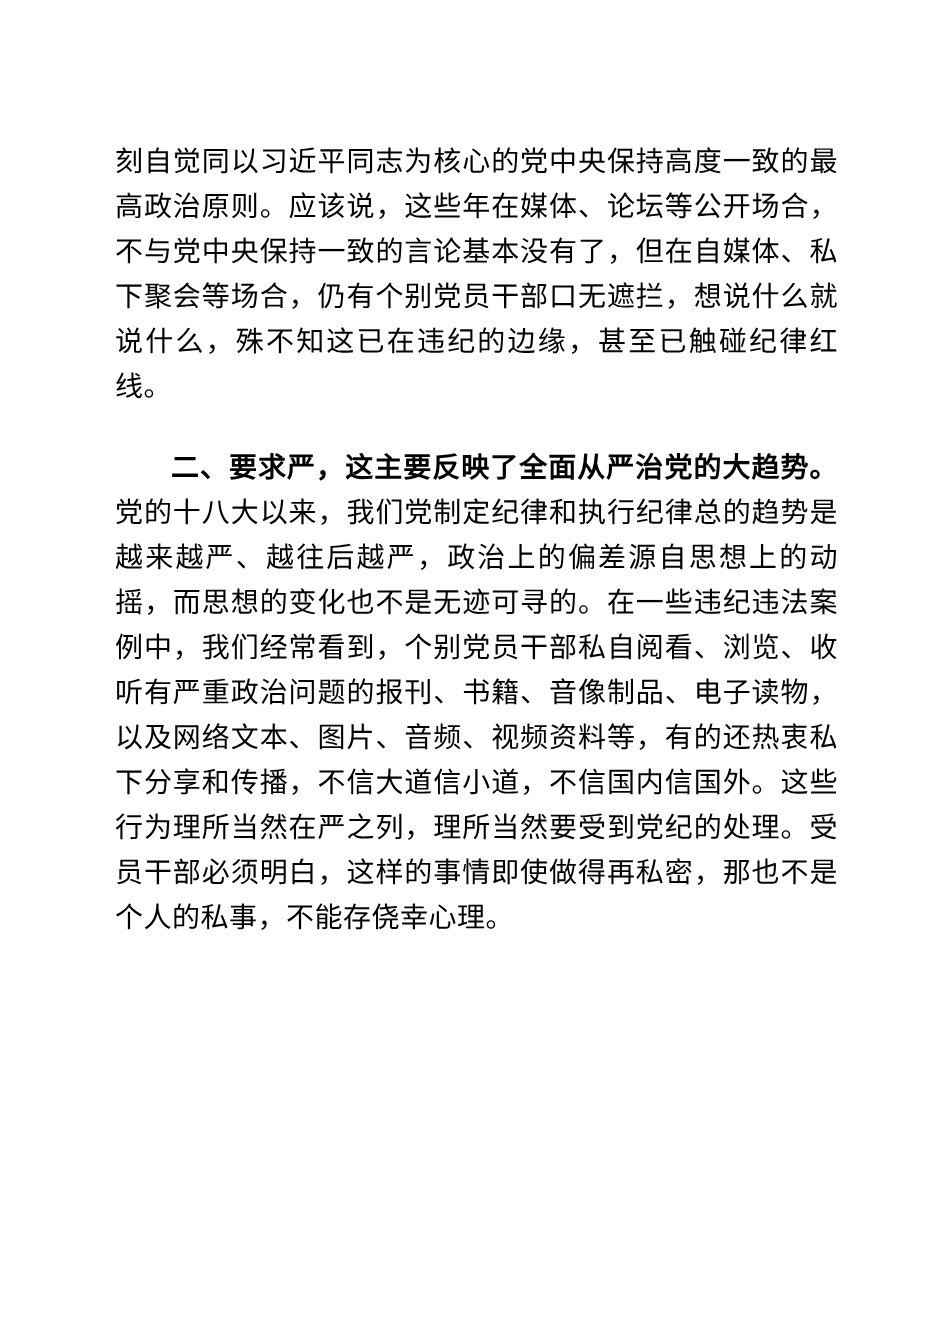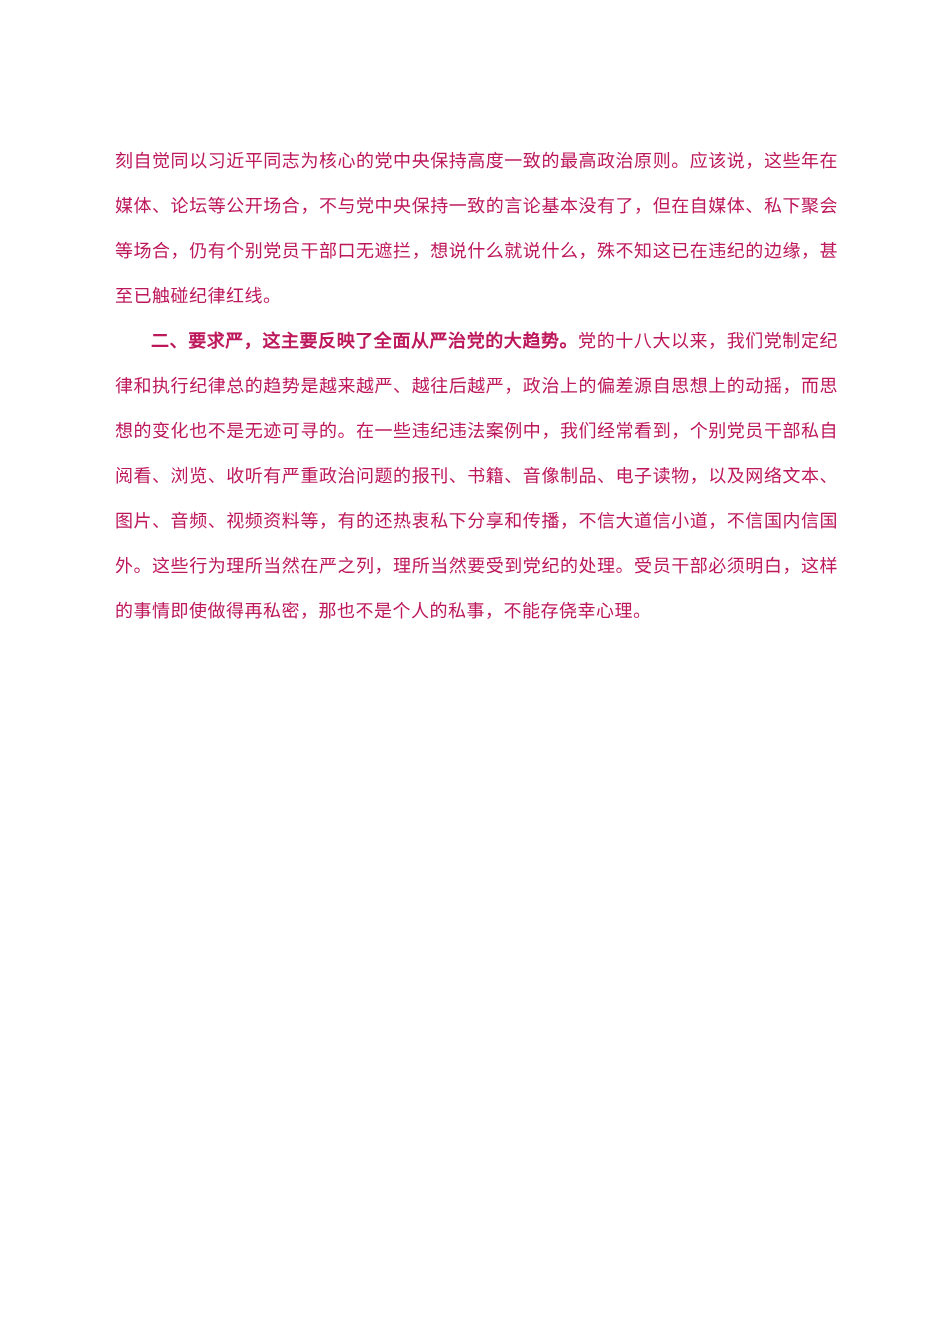--- a/index.html
+++ b/index.html
@@ -15,28 +15,29 @@
   .page {
     box-sizing: border-box;
     width: 950px;
     height: 1344px;
     padding: 139px 112px 0 115px;
     background: #ffffff;
   }
   .para {
     margin: 0;
     font-family: Liberation Sans, sans-serif;
-    font-size: 18px;
+    font-size: 28px;
     line-height: 45px;
-    color: #be185d;
+    color: #000000;
     text-align: justify;
     letter-spacing: 0.5px;
   }
   .para.indent {
     text-indent: 2em;
+    margin-top: 36px;
   }
   .lead {
     font-weight: 700;
   }
 </style>
 </head>
 <body>
 
 <div class="page">
 

